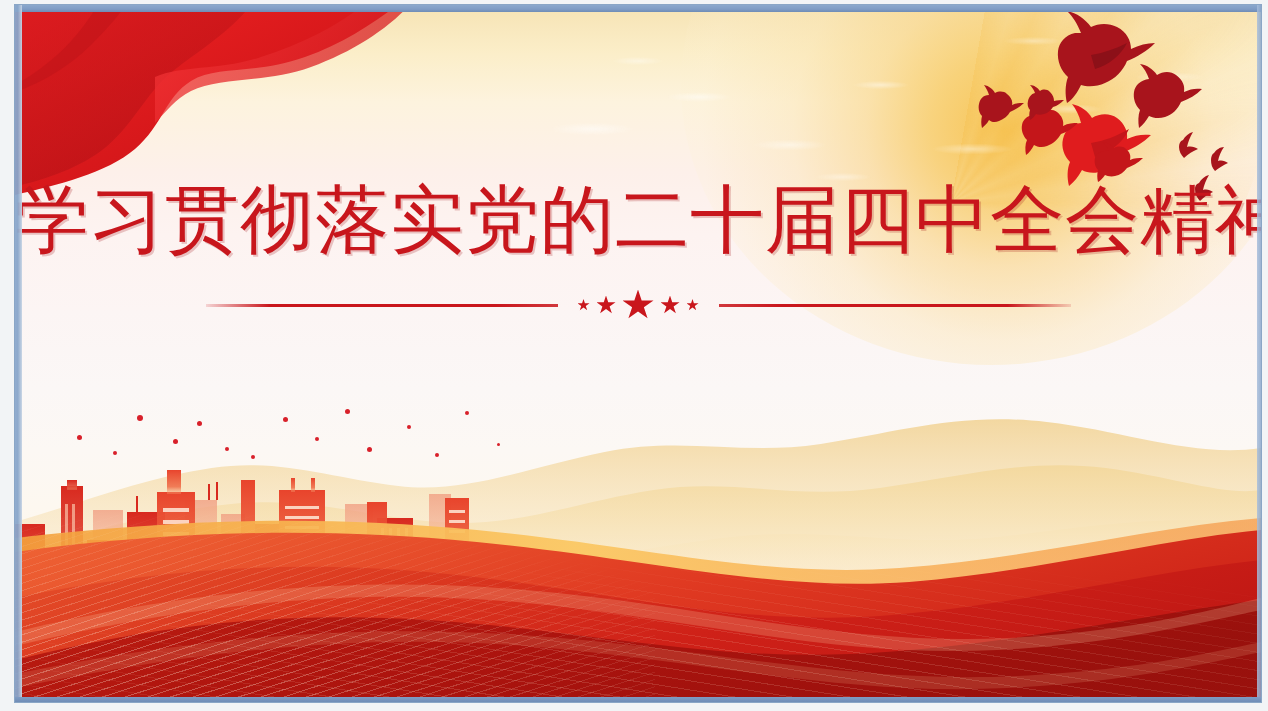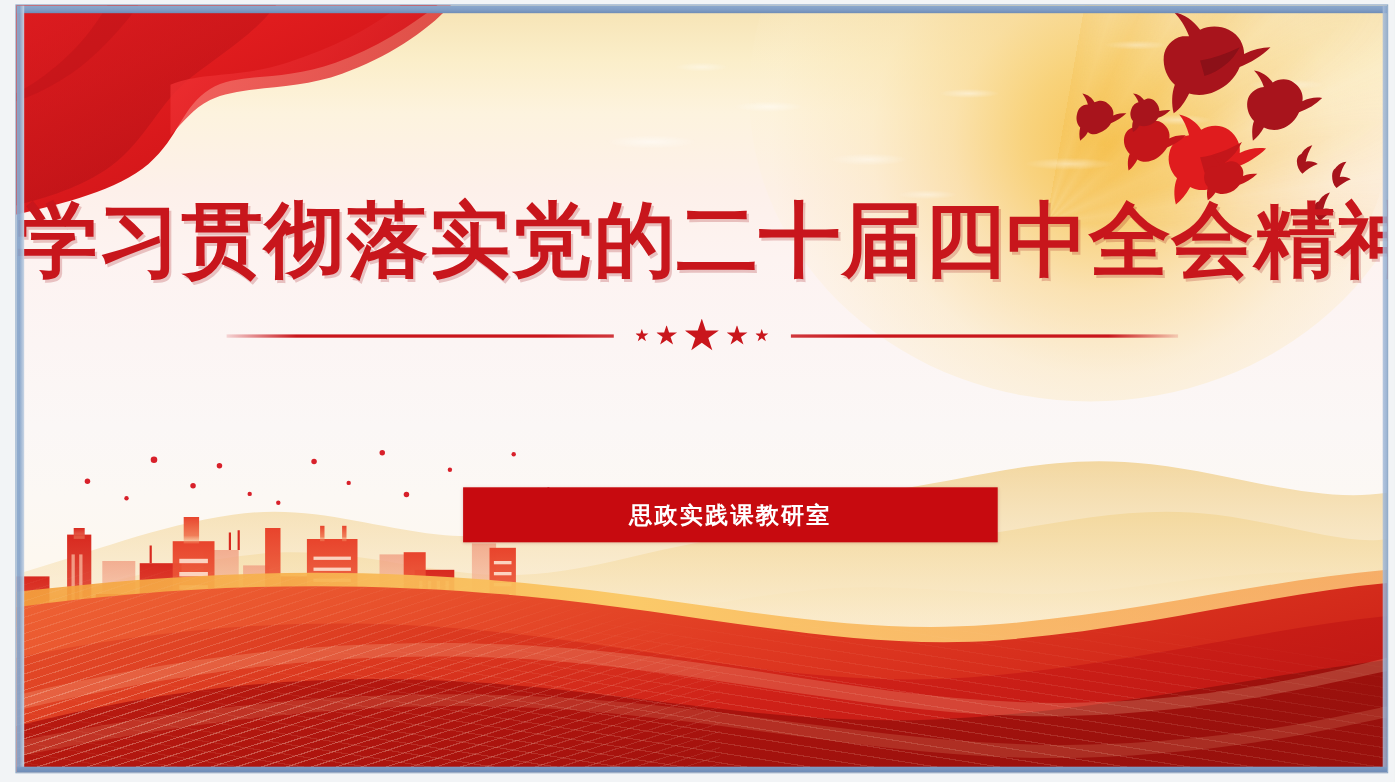--- a/index.html
+++ b/index.html
@@ -129,21 +129,21 @@
     background:#d8202a;
   }
 
   
   #content{ position:absolute; inset:0; z-index:30; }
 
   #page-title{
     position:absolute; left:0; right:0; top:172px;
     text-align:center;
     font-family:"DejaVu Sans","Liberation Sans",sans-serif;
-    font-weight:700;
+    font-weight:400;
     font-size:74px;
     line-height:84px;
     letter-spacing:1px;
     color:#c8161c;
     white-space:nowrap;
     text-shadow:2px 2px 0 rgba(160,12,18,.22);
   }
 
   #divider{
     position:absolute; left:0; right:0; top:283px;
@@ -503,23 +503,20 @@
         <span class="stars">
           <span class="star s1"></span>
           <span class="star s2"></span>
           <span class="star s3"></span>
           <span class="star s2"></span>
           <span class="star s1"></span>
         </span>
         <span class="div-line right"></span>
       </div>
 
-      <div id="subtitle-bar">
-        <span id="subtitle-text">思政实践课教研室</span>
-      </div>
 
     </div>
 
     <div id="top-bar"></div>
     <div id="left-bar"></div>
     <div id="right-bar"></div>
     <div id="bottom-bar"></div>
 
   </div>
 </div>

